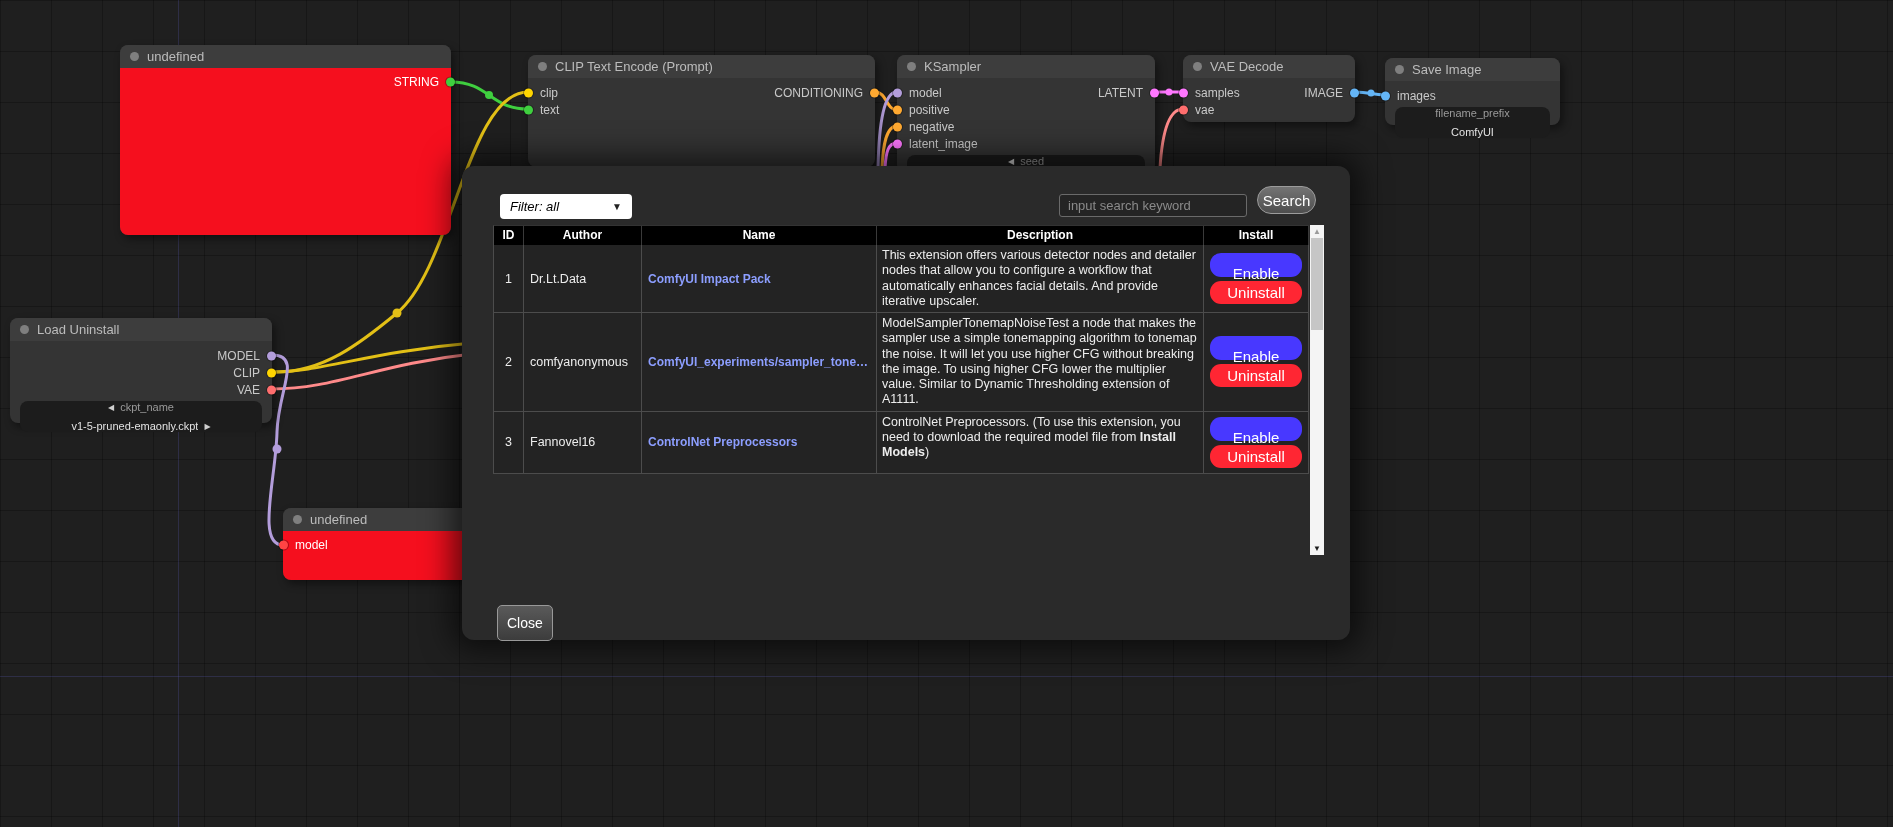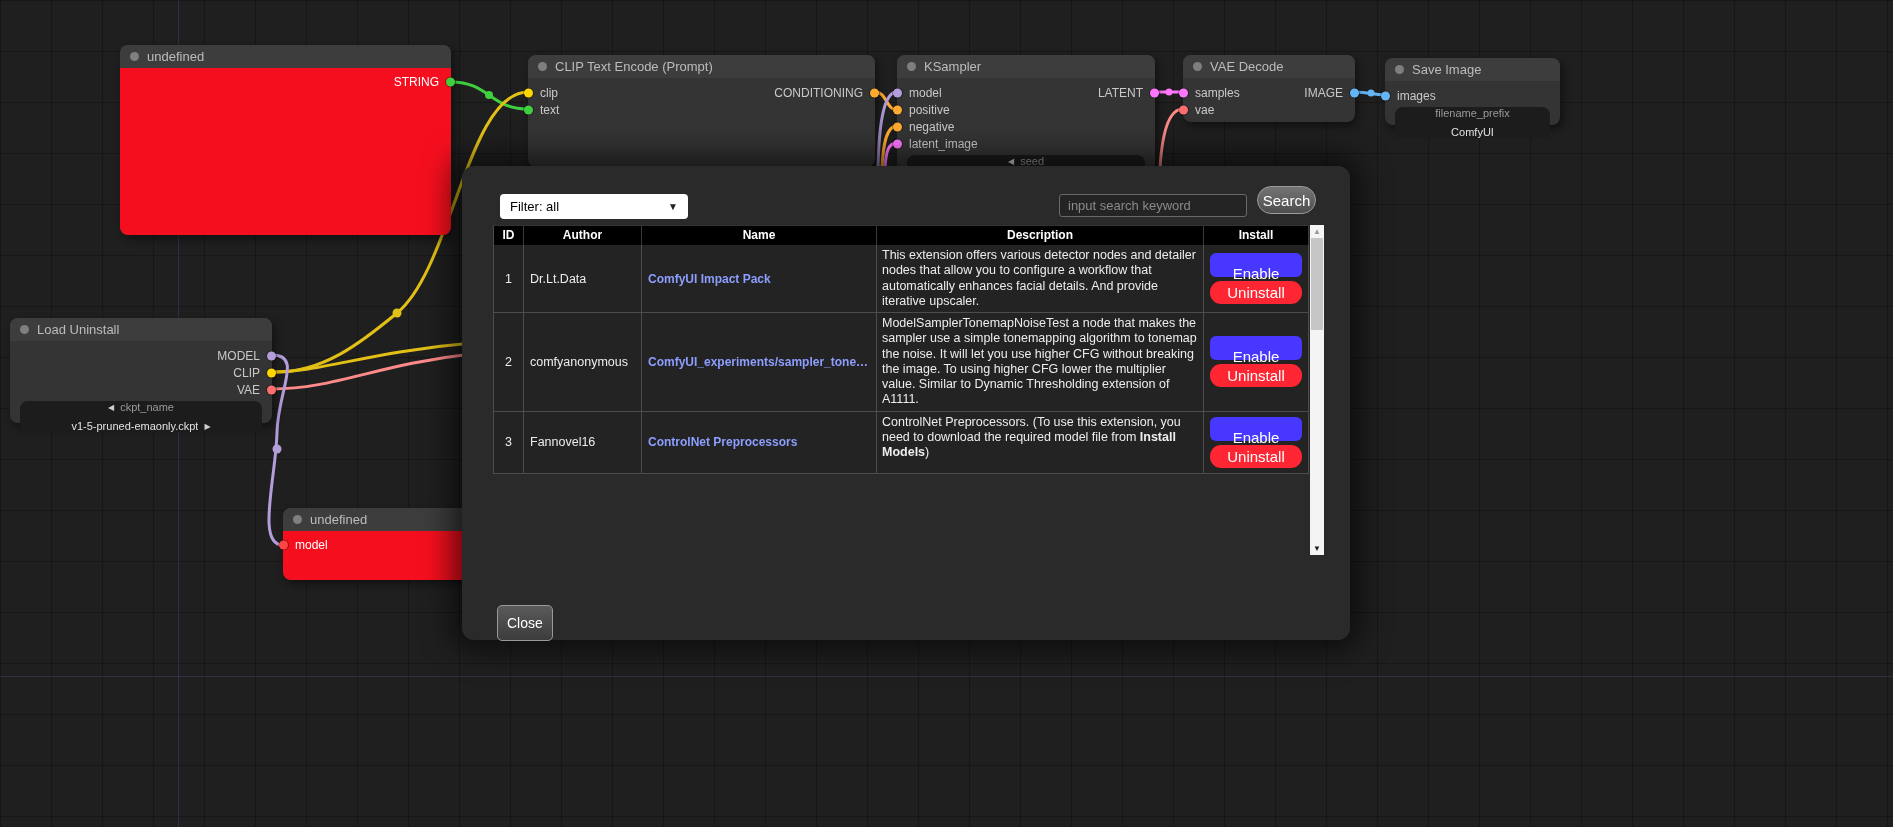--- a/index.html
+++ b/index.html
@@ -31,35 +31,35 @@
   .pdot.in{left:-4px;}
   .pdot.out{right:-4px;}
   .widget{height:31px;background:#1c1c1c;border-radius:8px;display:flex;align-items:center;justify-content:space-between;margin:3px 10px 0;padding:0 7px;font-size:11px;white-space:nowrap;flex-direction:column;}
   .wside{display:flex;align-items:center;gap:6px;min-width:0;}
   .warr{font-size:8px;color:#cfcfcf;}
   .wlabel{color:#9a9a9a;}
   .wvalue{color:#e2e2e2;overflow:hidden;text-overflow:ellipsis;}
 
   
   .dialog{position:absolute;left:462px;top:166px;width:888px;height:474px;z-index:10;background:#2a2a2a;border-radius:12px;box-shadow:0 0 30px 10px rgba(0,0,0,.6);}
-  .filter{position:absolute;left:38px;top:28px;width:188px;height:25px;background:#fff;color:#000;border-radius:4px;display:flex;align-items:center;justify-content:space-between;padding:0 10px;font-size:13px;box-sizing:border-box;cursor:pointer;}
+  .filter{position:absolute;left:38px;top:28px;width:132px;height:25px;background:#fff;color:#000;border-radius:4px;display:flex;align-items:center;justify-content:space-between;padding:0 10px;font-size:13px;box-sizing:border-box;cursor:pointer;font-style:italic;}
   .caret{font-size:10px;color:#222;}
   .search-input{position:absolute;left:597px;top:28px;width:188px;height:23px;background:#242424;border:1px solid #6a6a6a;border-radius:3px;color:#ddd;font-size:13px;padding:0 8px;box-sizing:border-box;font-family:inherit;}
   .search-input::placeholder{color:#8a8a8a;}
   .search-btn{position:absolute;left:795px;top:20px;width:59px;height:28px;background:linear-gradient(#747474,#4e4e4e);border:1px solid #9c9c9c;border-radius:14px;color:#fff;font-size:15px;font-family:inherit;cursor:pointer;padding:0;}
   .tbl{position:absolute;left:31px;top:59px;display:grid;grid-template-columns:30px 118px 235px 327px 105px;border-left:1px solid #4c4c4c;border-top:1px solid #333;}
   .th{background:#000;color:#fff;font-weight:bold;font-size:12px;text-align:center;padding:2px 0 3px;border-right:1px solid #3a3a3a;}
   .td{background:#232323;border-right:1px solid #4c4c4c;border-bottom:1px solid #4c4c4c;font-size:12.5px;color:#ededed;box-sizing:border-box;}
   .td.c{display:flex;align-items:center;justify-content:center;}
   .td.l{display:flex;align-items:center;padding:2px 6px;}
   .td.desc{padding:3px 5px;line-height:1.22;}
   .td.inst{display:flex;flex-direction:column;align-items:center;justify-content:center;gap:4px;padding:5px 0;}
   .link{color:#8c9eff;font-weight:bold;font-size:12px;white-space:nowrap;cursor:pointer;overflow:hidden;text-overflow:ellipsis;max-width:225px;}
   .b{font-weight:bold;}
-  .btn-en{width:92px;height:23px;border-radius:6px;background:#4838ff;color:#fff;font-size:15px;border:none;font-family:inherit;cursor:pointer;padding:12px;}
+  .btn-en{width:92px;height:23px;border-radius:11px;background:#4838ff;color:#fff;font-size:15px;border:none;font-family:inherit;cursor:pointer;padding:12px;}
   .btn-un{width:92px;height:23px;border-radius:11px;background:#ff2633;color:#fff;font-size:15px;border:none;font-family:inherit;cursor:pointer;padding:0;}
   .sb{position:absolute;left:848px;top:59px;width:14px;height:330px;background:#f4f4f4;}
   .sb-thumb{position:absolute;left:1px;top:13px;width:12px;height:92px;background:#c6c6c6;cursor:pointer;}
   .sb-up{position:absolute;top:0;left:0;width:14px;height:12px;color:#9a9a9a;font-size:8px;text-align:center;line-height:13px;cursor:pointer;}
   .sb-down{position:absolute;bottom:0;left:0;width:14px;height:13px;color:#1c1c1c;font-size:8px;text-align:center;line-height:13px;cursor:pointer;}
   .close-btn{position:absolute;left:35px;top:439px;min-width:47px;height:36px;background:linear-gradient(#5a5a5a,#3c3c3c);border:1px solid #999;border-radius:5px;color:#fff;font-size:14px;font-family:inherit;padding:0 9px;cursor:pointer;}
 </style>
 </head>
 <body>
 

